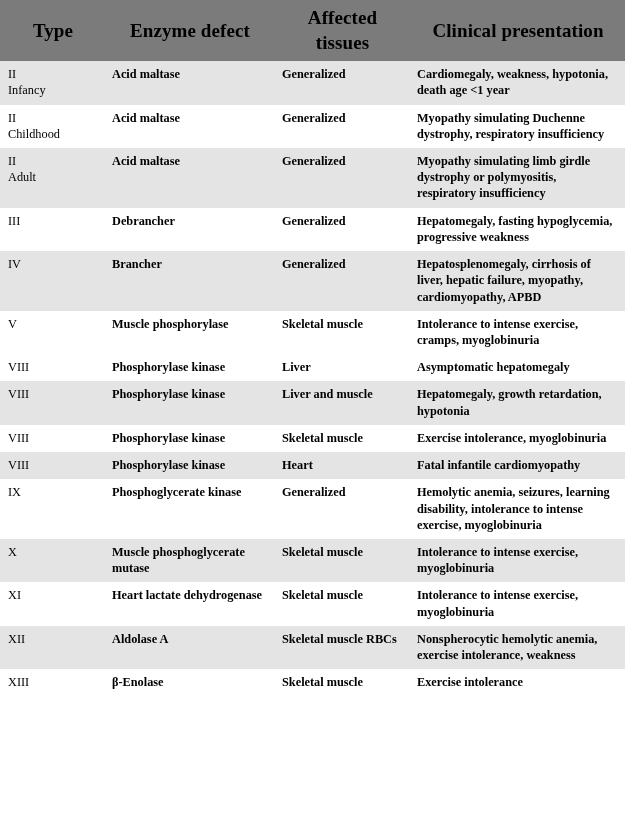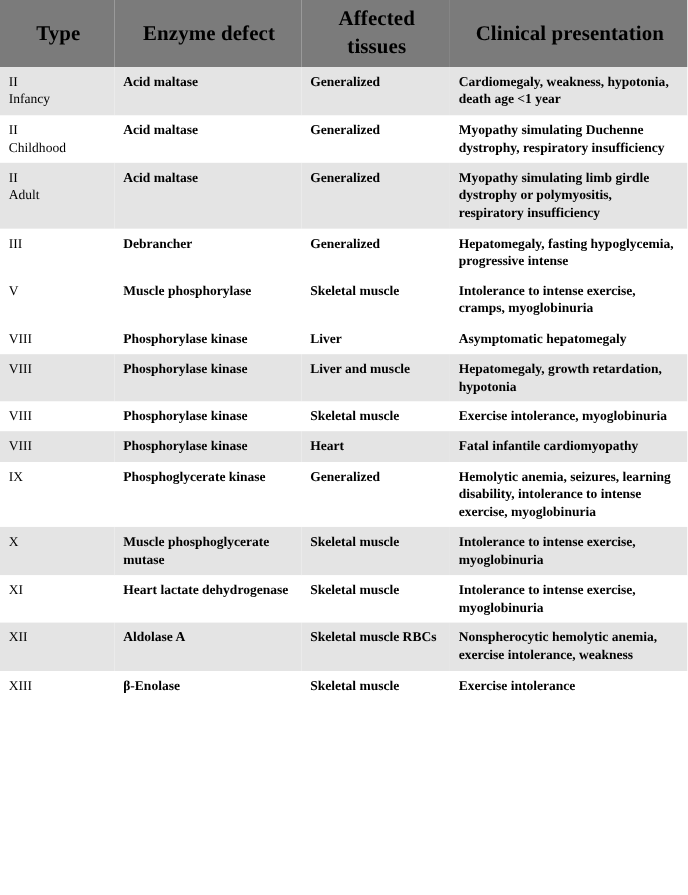--- a/index.html
+++ b/index.html
@@ -94,21 +94,27 @@
       <td class="type-cell">II
 Adult</td>
       <td class="enzyme-cell">Acid maltase</td>
       <td class="tissue-cell">Generalized</td>
       <td class="clinic-cell">Myopathy simulating limb girdle dystrophy or polymyositis, respiratory insufficiency</td>
     </tr>
     <tr class="row-even">
       <td class="type-cell">III</td>
       <td class="enzyme-cell">Debrancher</td>
       <td class="tissue-cell">Generalized</td>
-      <td class="clinic-cell">Hepatomegaly, fasting hypoglycemia, progressive intense</td>
+      <td class="clinic-cell">Hepatomegaly, fasting hypoglycemia, progressive weakness</td>
+    </tr>
+    <tr class="row-odd">
+      <td class="type-cell">IV</td>
+      <td class="enzyme-cell">Brancher</td>
+      <td class="tissue-cell">Generalized</td>
+      <td class="clinic-cell">Hepatosplenomegaly, cirrhosis of liver, hepatic failure, myopathy, cardiomyopathy, APBD</td>
     </tr>
     <tr class="row-even">
       <td class="type-cell">V</td>
       <td class="enzyme-cell">Muscle phosphorylase</td>
       <td class="tissue-cell">Skeletal muscle</td>
       <td class="clinic-cell">Intolerance to intense exercise, cramps, myoglobinuria</td>
     </tr>
     <tr class="row-even">
       <td class="type-cell">VIII</td>
       <td class="enzyme-cell">Phosphorylase kinase</td>

